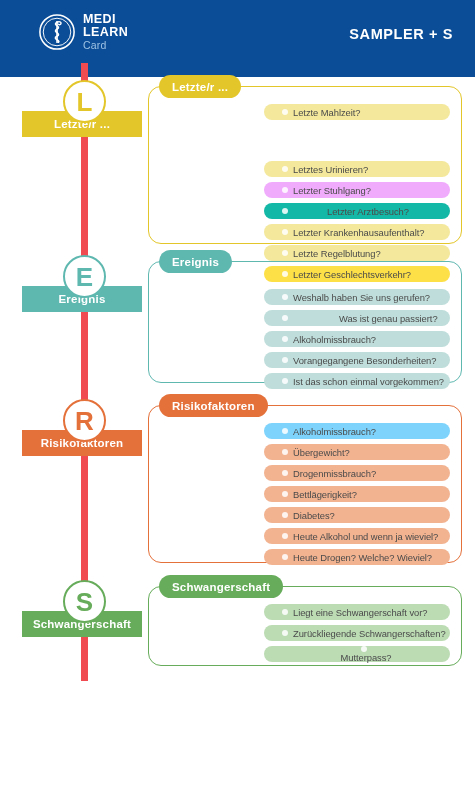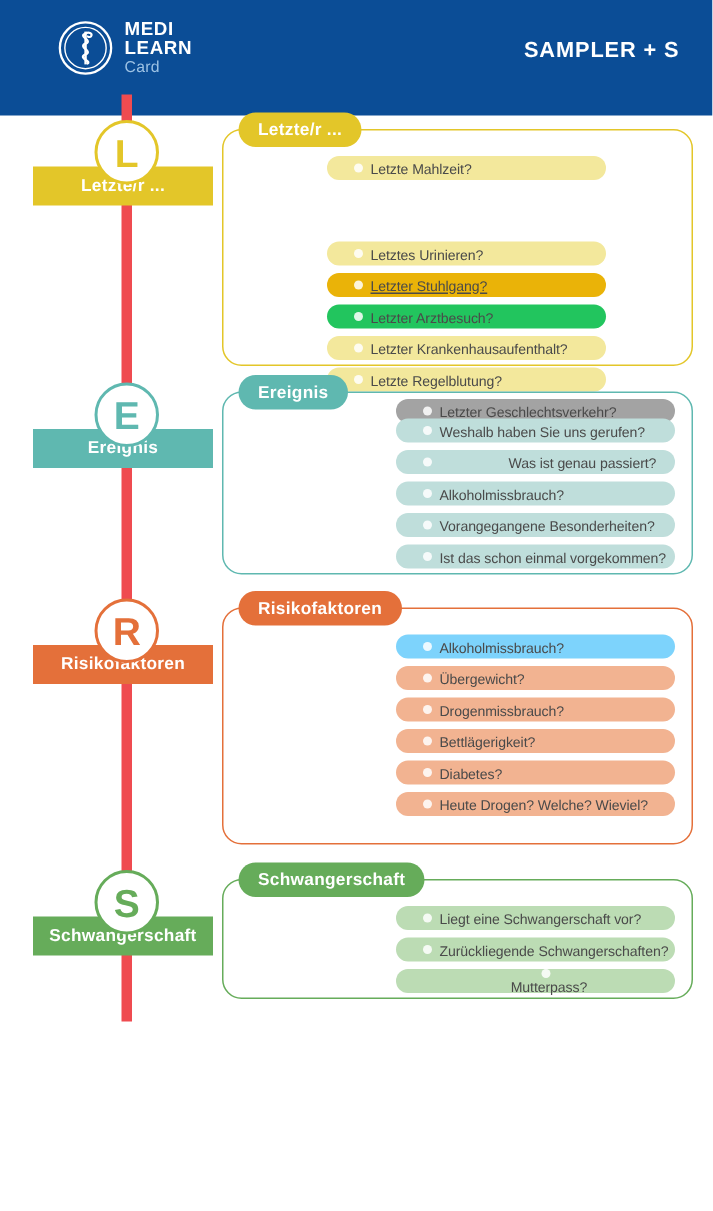--- a/index.html
+++ b/index.html
@@ -118,50 +118,50 @@
           <div class="panel-tab" style="background: rgb(227, 198, 41);">Letzte/r ...</div>
           <div class="pill-list">
             <div class="pill" style="background: rgb(243, 232, 156);">
               <span class="pill-dot"></span>
               <span>Letzte Mahlzeit?</span>
             </div>
             <div class="pill" style="background: rgb(243, 232, 156); margin-top: 36px;">
               <span class="pill-dot"></span>
               <span>Letztes Urinieren?</span>
             </div>
-            <div class="pill" style="background: #eab308; text-decoration: underline;">
+            <div class="pill" style="background: #f0abfc;">
               <span class="pill-dot"></span>
               <span>Letzter Stuhlgang?</span>
             </div>
-            <div class="pill" style="background: #22c55e;">
+            <div class="pill" style="background: #14b8a6; gap: 34px;">
               <span class="pill-dot"></span>
               <span>Letzter Arztbesuch?</span>
             </div>
             <div class="pill" style="background: rgb(243, 232, 156);">
               <span class="pill-dot"></span>
               <span>Letzter Krankenhausaufenthalt?</span>
             </div>
             <div class="pill" style="background: rgb(243, 232, 156);">
               <span class="pill-dot"></span>
               <span>Letzte Regelblutung?</span>
             </div>
-            <div class="pill" style="background: #a3a3a3; margin-left: 46px;">
+            <div class="pill" style="background: #fde047;">
               <span class="pill-dot"></span>
               <span>Letzter Geschlechtsverkehr?</span>
             </div>
           </div>
         </div>
         <div class="sec-label" style="top: 111px; background: rgb(227, 198, 41);">Letzte/r ...</div>
         <div class="sec-badge" style="top: 80px; border: 2.5px solid rgb(227, 198, 41); color: rgb(227, 198, 41);">L</div>
       </div>
       <div class="section" style="top: 0px;">
         <div class="panel" style="top: 261px; height: 122px; border-color: rgb(95, 184, 176);">
           <div class="panel-tab" style="background: rgb(95, 184, 176);">Ereignis</div>
           <div class="pill-list">
-            <div class="pill" style="background: rgb(191, 222, 219);">
+            <div class="pill" style="background: rgb(191, 222, 219); margin-top: 10px;">
               <span class="pill-dot"></span>
               <span>Weshalb haben Sie uns gerufen?</span>
             </div>
             <div class="pill" style="background: rgb(191, 222, 219); gap: 46px;">
               <span class="pill-dot"></span>
               <span>Was ist genau passiert?</span>
             </div>
             <div class="pill" style="background: rgb(191, 222, 219);">
               <span class="pill-dot"></span>
               <span>Alkoholmissbrauch?</span>
@@ -198,20 +198,24 @@
             <div class="pill" style="background: rgb(242, 179, 145);">
               <span class="pill-dot"></span>
               <span>Bettlägerigkeit?</span>
             </div>
             <div class="pill" style="background: rgb(242, 179, 145);">
               <span class="pill-dot"></span>
               <span>Diabetes?</span>
             </div>
             <div class="pill" style="background: rgb(242, 179, 145);">
               <span class="pill-dot"></span>
+              <span>Heute Alkohol und wenn ja wieviel?</span>
+            </div>
+            <div class="pill" style="background: rgb(242, 179, 145);">
+              <span class="pill-dot"></span>
               <span>Heute Drogen? Welche? Wieviel?</span>
             </div>
           </div>
         </div>
         <div class="sec-label" style="top: 430px; background: rgb(228, 112, 58);">Risikofaktoren</div>
         <div class="sec-badge" style="top: 399px; border: 2.5px solid rgb(228, 112, 58); color: rgb(228, 112, 58);">R</div>
       </div>
       <div class="section" style="top: 0px;">
         <div class="panel" style="top: 586px; height: 80px; border-color: rgb(102, 172, 90);">
           <div class="panel-tab" style="background: rgb(102, 172, 90);">Schwangerschaft</div>

